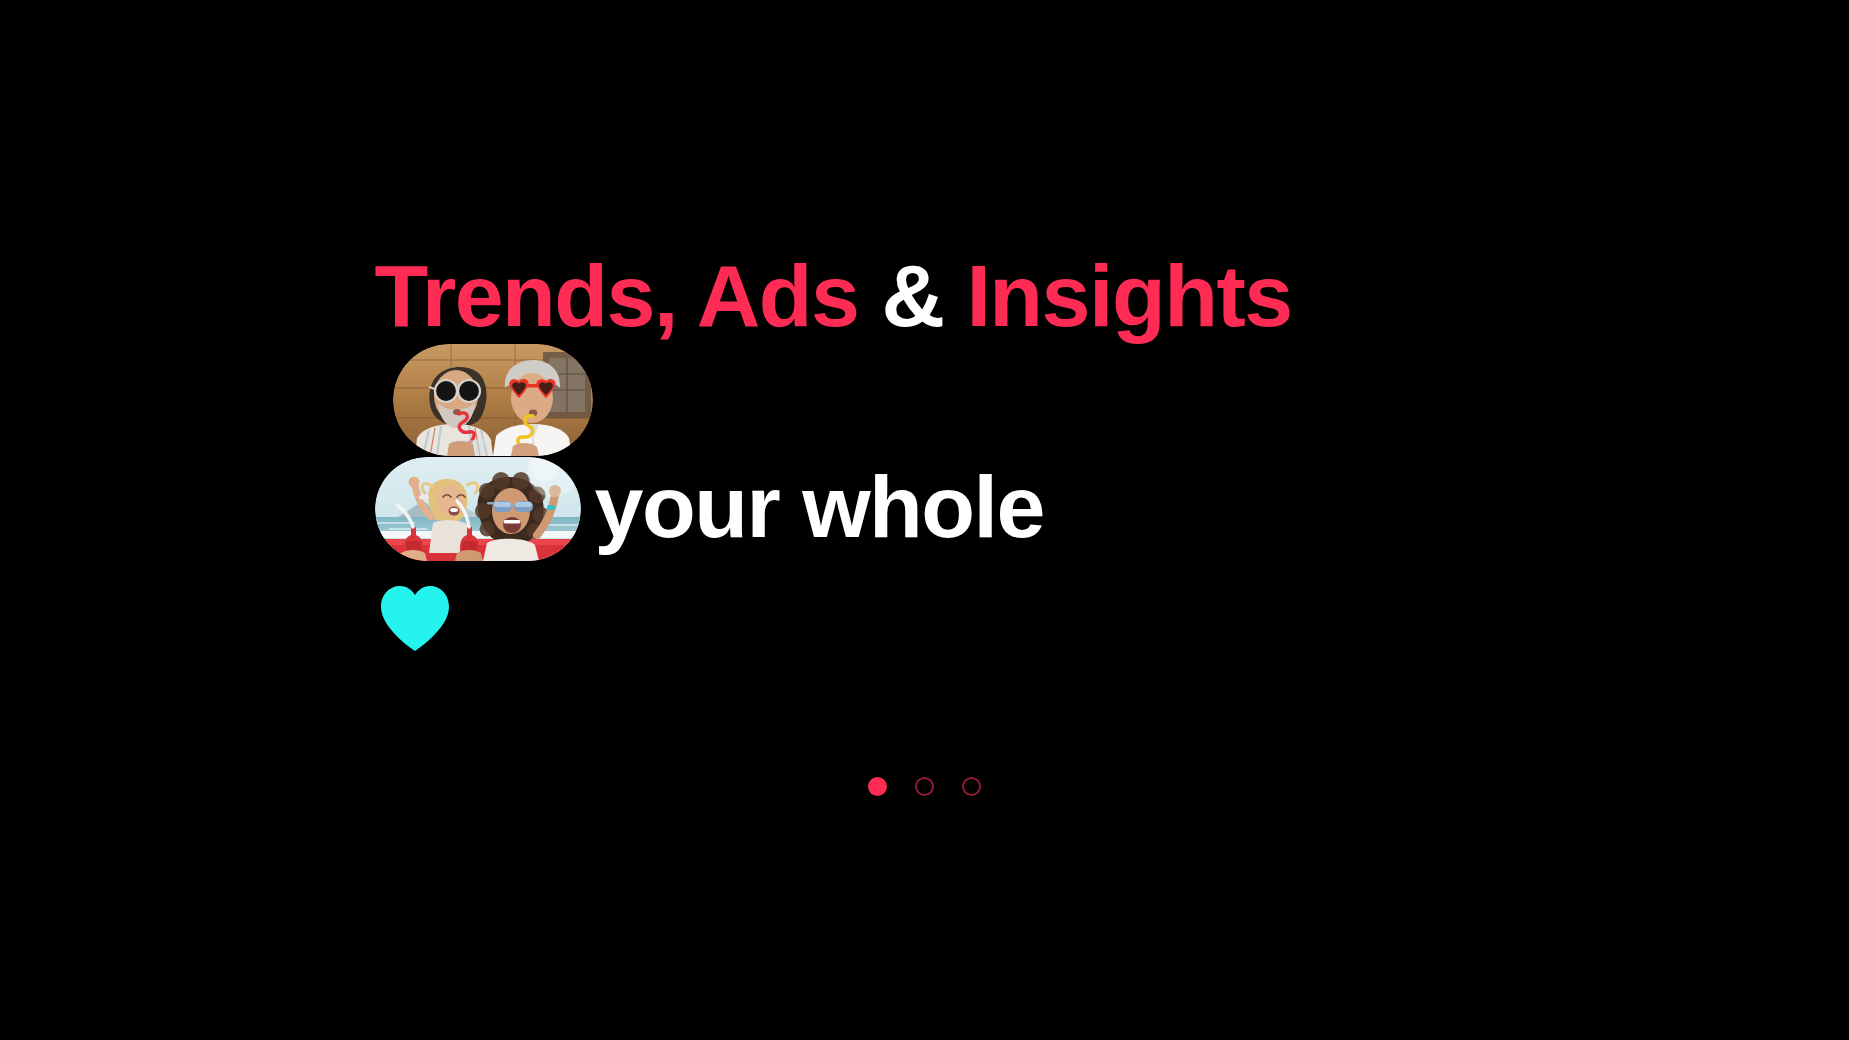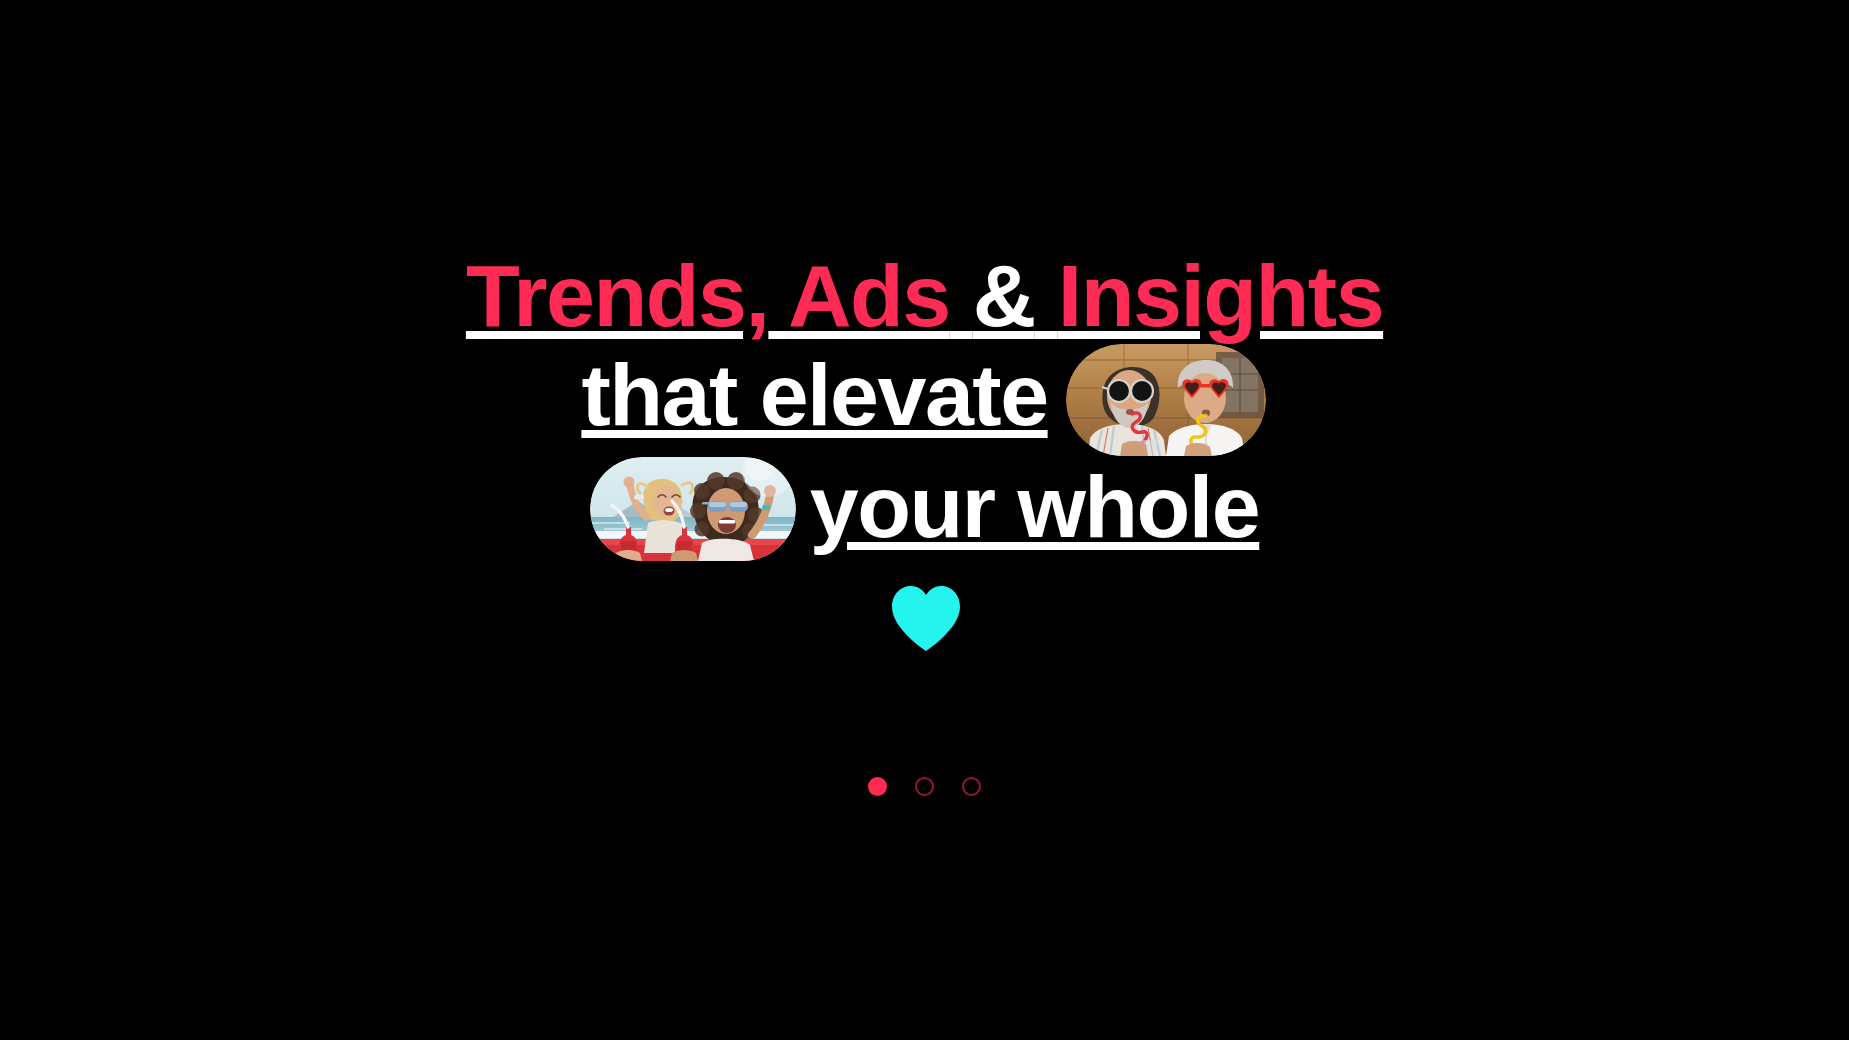--- a/index.html
+++ b/index.html
@@ -18,29 +18,27 @@
     height: 1040px;
     background: #000000;
     display: flex;
     flex-direction: column;
     align-items: center;
     justify-content: center;
   }
 
   .hero {
     width: 1100px;
-    text-align: center;
     font-family: "Liberation Sans", sans-serif;
     font-weight: 700;
     font-size: 88px;
     line-height: 1.12;
     letter-spacing: -1.5px;
     color: #ffffff;
     margin-top: -70px;
-    text-decoration: underline;
   }
 
   .hero-line {
     display: block;
     white-space: nowrap;
   }
 
   .w-pink   { color: #FE2C55; }
   .w-white  { color: #FFFFFF; }
 
@@ -102,21 +100,21 @@
 
 <div class="stage">
 
   <h1 class="hero">
 
     <span class="hero-line">
       <span class="w-pink">Trends,</span> <span class="w-pink">Ads</span> <span class="w-white">&amp;</span> <span class="w-pink">Insights</span>
     </span>
 
     <span class="hero-line">
-      <span class="w-white">that elevate</span><span class="pill pill-a">
+      <span class="pill pill-a">
         <svg viewBox="0 0 200 112" preserveAspectRatio="xMidYMid slice" xmlns="http://www.w3.org/2000/svg">
           <defs>
             <clipPath id="clipA">
                 <rect x="0" y="0" width="200" height="112" rx="56" ry="56"></rect>
               </clipPath>
             <linearGradient id="woodA" x1="0" y1="0" x2="0" y2="1">
               <stop offset="0" stop-color="#c89a63"></stop>
               <stop offset="0.45" stop-color="#b07f46"></stop>
               <stop offset="1" stop-color="#8d6035"></stop>
             </linearGradient>

